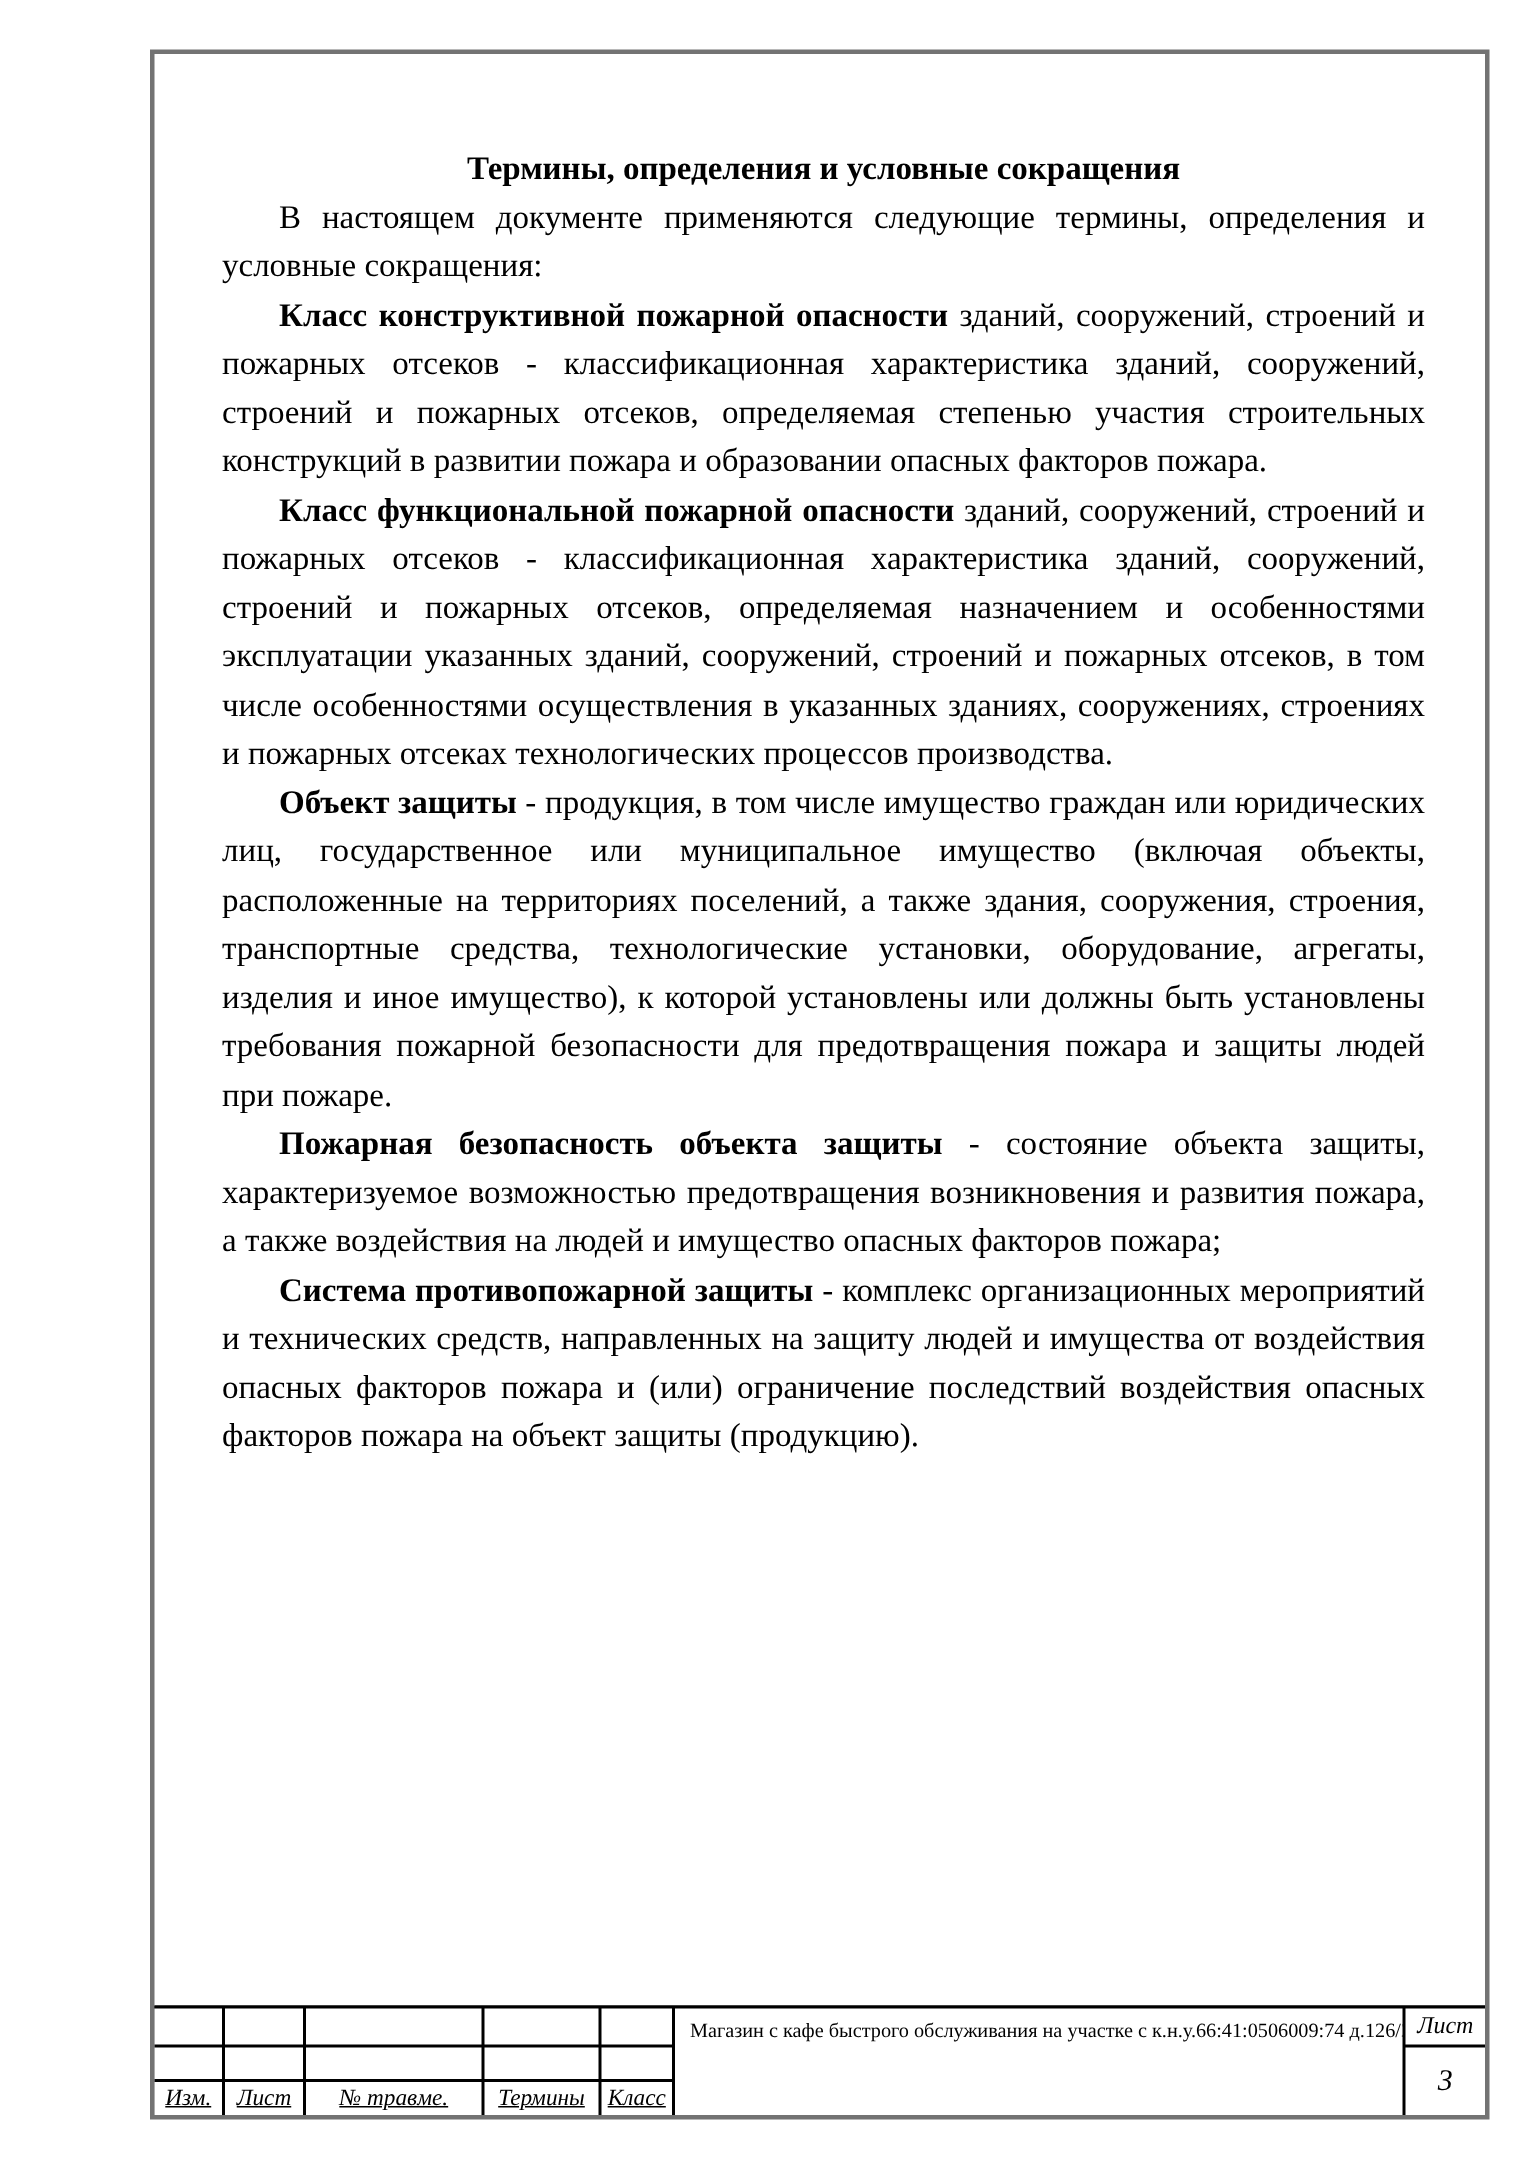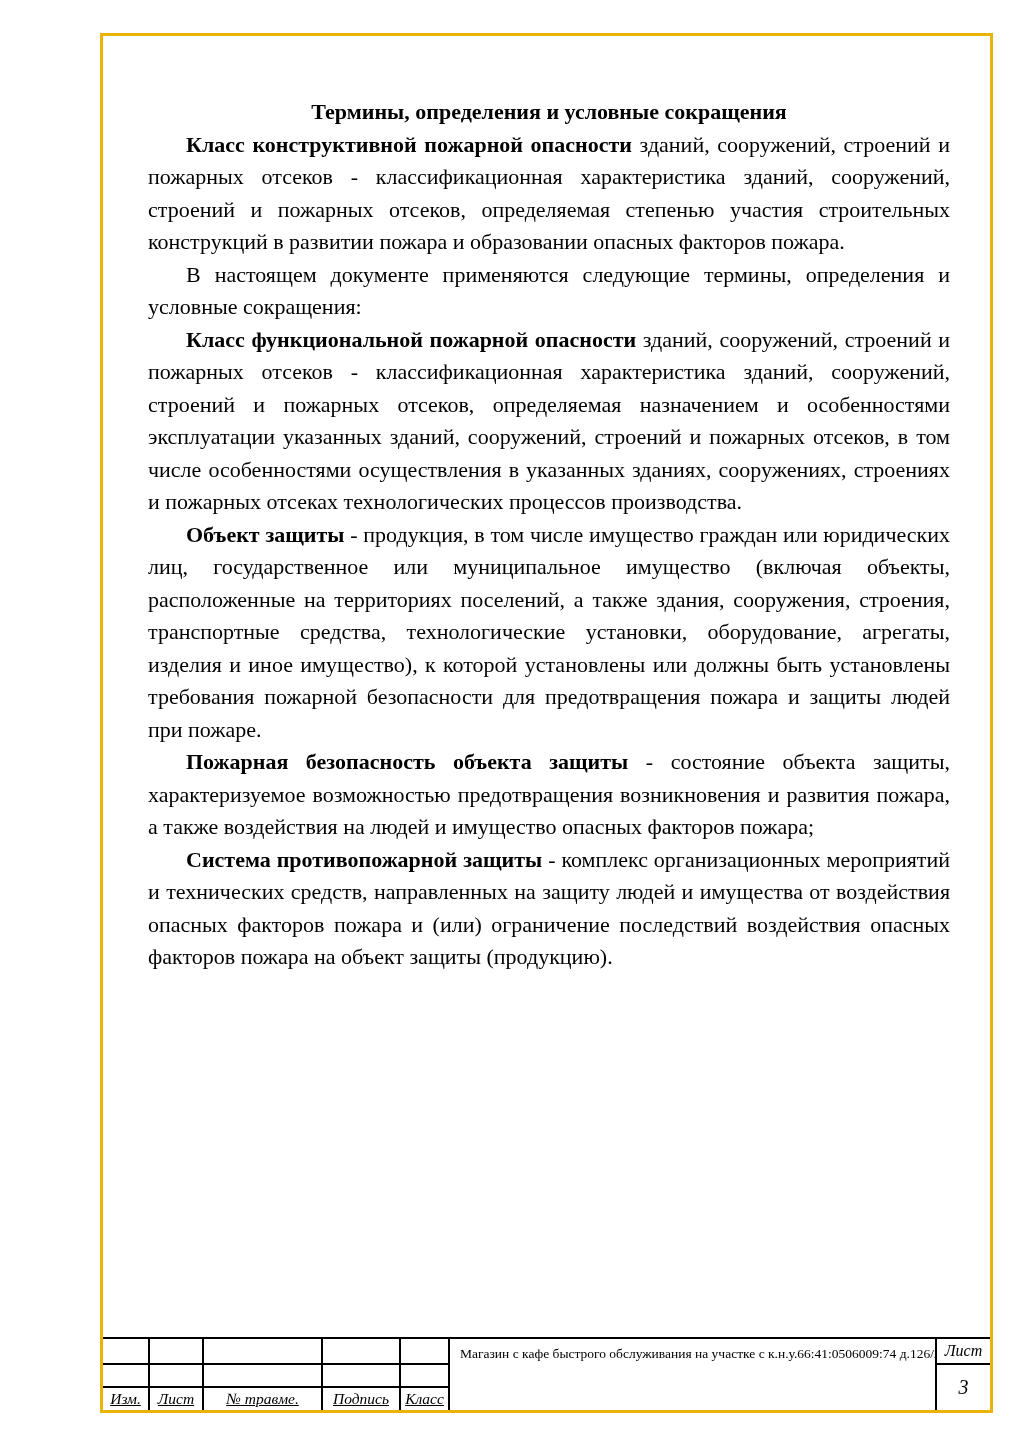--- a/index.html
+++ b/index.html
@@ -15,21 +15,21 @@
     color: #000000;
     font-family: "Liberation Serif", "DejaVu Serif", serif;
     overflow: hidden;
   }
   .frame {
     position: absolute;
     left: 100px;
     top: 33px;
     width: 893px;
     height: 1380px;
-    border: 3px solid #eab308;
+    border: 3px solid #737373;
     box-sizing: border-box;
   }
   .content {
     position: absolute;
     left: 0;
     right: 0;
     top: 0;
     padding: 60px 40px 0 45px;
     font-size: 22px;
     line-height: 32.5px;
@@ -95,22 +95,22 @@
   }
 </style>
 </head>
 <body>
 
 <div class="page">
   <div class="frame">
 
     <div class="content">
       <h1 class="doc-title">Термины, определения и условные сокращения</h1>
+      <p><b></b><span>В настоящем документе применяются следующие термины, определения и условные сокращения:</span></p>
       <p><b>Класс конструктивной пожарной опасности</b><span> зданий, сооружений, строений и пожарных отсеков - классификационная характеристика зданий, сооружений, строений и пожарных отсеков, определяемая степенью участия строительных конструкций в развитии пожара и образовании опасных факторов пожара.</span></p>
-      <p><b></b><span>В настоящем документе применяются следующие термины, определения и условные сокращения:</span></p>
       <p><b>Класс функциональной пожарной опасности</b><span> зданий, сооружений, строений и пожарных отсеков - классификационная характеристика зданий, сооружений, строений и пожарных отсеков, определяемая назначением и особенностями эксплуатации указанных зданий, сооружений, строений и пожарных отсеков, в том числе особенностями осуществления в указанных зданиях, сооружениях, строениях и пожарных отсеках технологических процессов производства.</span></p>
       <p><b>Объект защиты</b><span> - продукция, в том числе имущество граждан или юридических лиц, государственное или муниципальное имущество (включая объекты, расположенные на территориях поселений, а также здания, сооружения, строения, транспортные средства, технологические установки, оборудование, агрегаты, изделия и иное имущество), к которой установлены или должны быть установлены требования пожарной безопасности для предотвращения пожара и защиты людей при пожаре.</span></p>
       <p><b>Пожарная безопасность объекта защиты</b><span> - состояние объекта защиты, характеризуемое возможностью предотвращения возникновения и развития пожара, а также воздействия на людей и имущество опасных факторов пожара;</span></p>
       <p><b>Система противопожарной защиты</b><span> - комплекс организационных мероприятий и технических средств, направленных на защиту людей и имущества от воздействия опасных факторов пожара и (или) ограничение последствий воздействия опасных факторов пожара на объект защиты (продукцию).</span></p>
     </div>
 
     <div class="tb">
       <div style="grid-area:1/1"></div>
       <div style="grid-area:1/2"></div>
       <div style="grid-area:1/3"></div>
@@ -120,18 +120,18 @@
       <div class="sheet-label" style="grid-area:1/7">Лист</div>
       <div style="grid-area:2/1"></div>
       <div style="grid-area:2/2"></div>
       <div style="grid-area:2/3"></div>
       <div style="grid-area:2/4"></div>
       <div style="grid-area:2/5"></div>
       <div class="sheet-num" style="grid-area:2/7/4/8">3</div>
       <div class="lbl" style="grid-area:3/1">Изм.</div>
       <div class="lbl" style="grid-area:3/2">Лист</div>
       <div class="lbl" style="grid-area:3/3">№ травме.</div>
-      <div class="lbl" style="grid-area:3/4">Подпись</div>
+      <div class="lbl" style="grid-area:3/4">Термины</div>
       <div class="lbl" style="grid-area:3/5">Класс</div>
     </div>
 
   </div>
 </div>
 
 </body></html>

